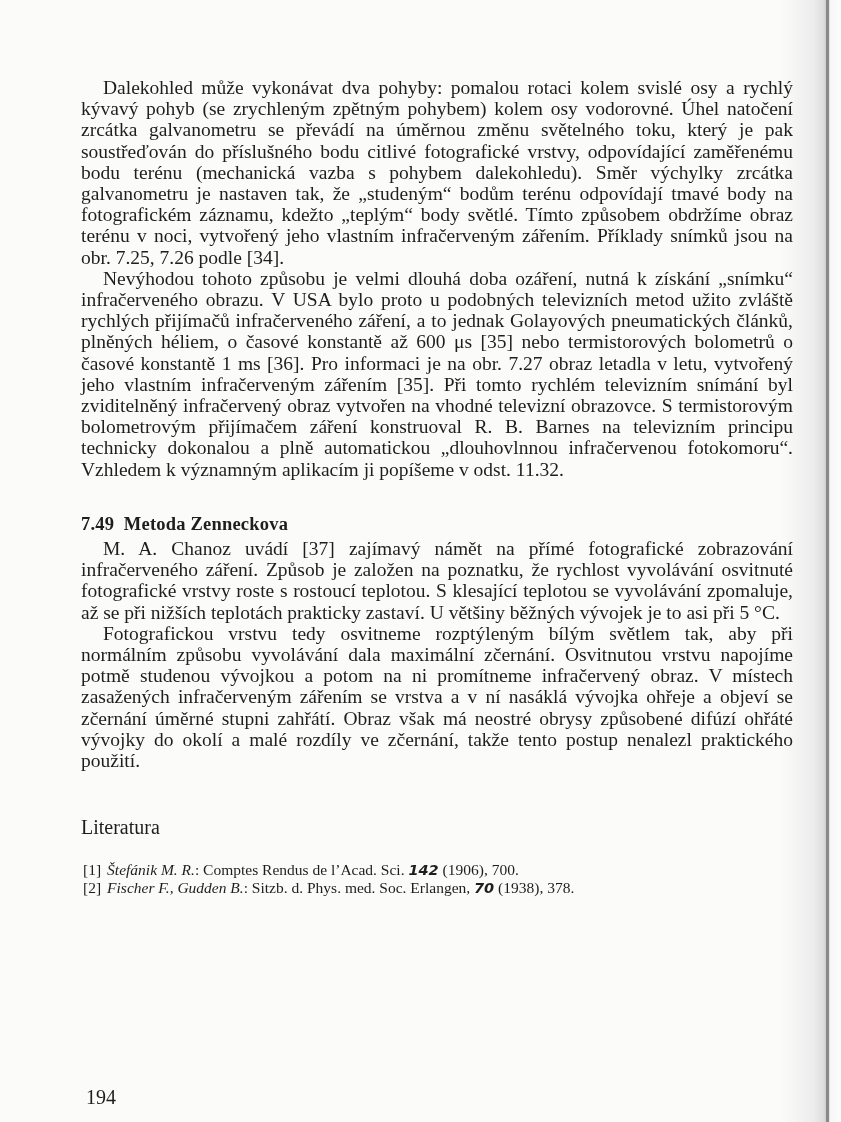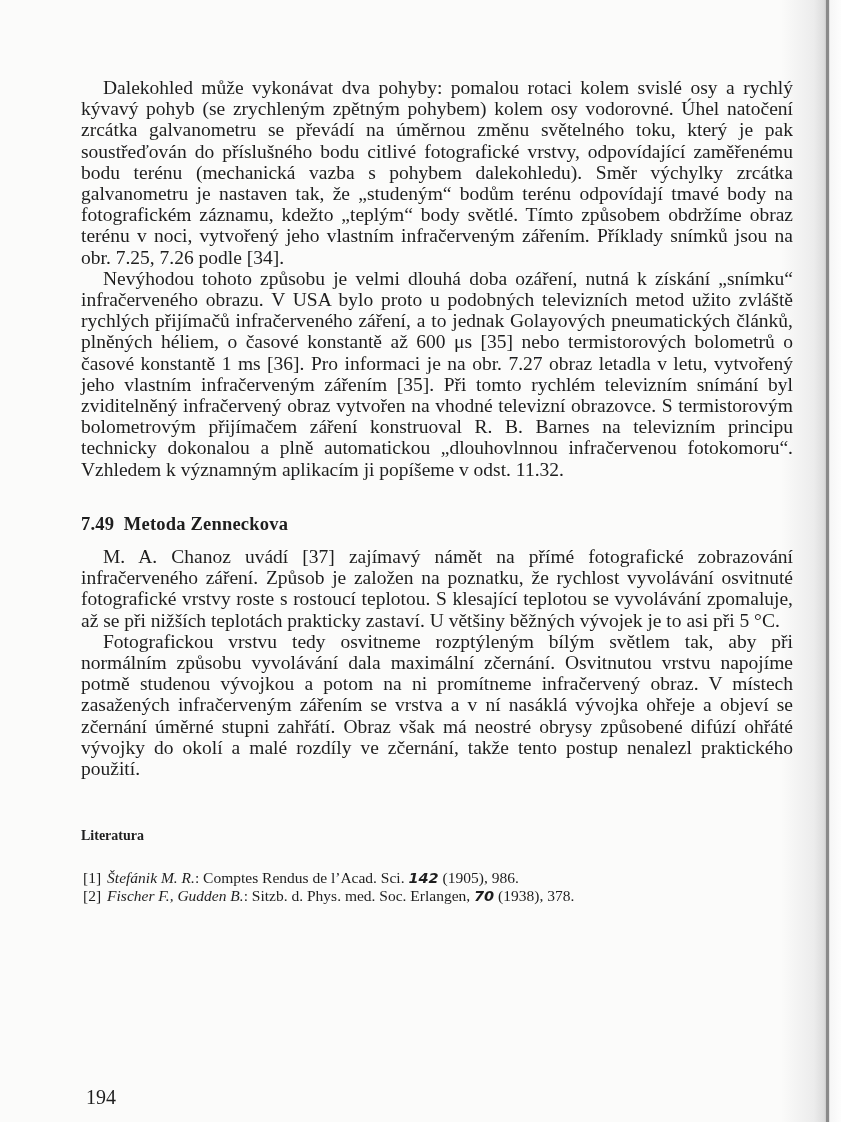--- a/index.html
+++ b/index.html
@@ -22,23 +22,23 @@
       font-family: "Liberation Serif", serif;
       font-size: 19.5px; line-height: 21.2px;
       text-align: justify;
     }
     .para { margin: 0; text-indent: 22px; }
     .para.first { text-indent: 22px; }
     .section-heading {
       margin: 34px 0 0 0; font-weight: bold; font-size: 18.5px;
       letter-spacing: 0.2px;
     }
-    .section-body { margin-top: 11px; }
+    .section-body { margin-top: 3px; }
     .lit-heading {
-      margin: 46px 0 0 0; font-weight: bold; font-size: 14px;
+      margin: 46px 0 0 0; font-weight: normal; font-size: 20px;
     }
     .refs { margin-top: 22px; font-size: 15.5px; line-height: 18.3px; text-align: left; padding-left: 2px; }
     .ref { white-space: nowrap; }
     .ref .num { margin-right: 6px; }
     .ref .authors { font-style: italic; }
     .ref .vol { font-family: "DejaVu Sans", sans-serif; font-weight: bold; font-size: 14.5px; font-style: italic; }
     .page-number {
       position: absolute; left: 86px; top: 1086px;
       font-family: "Liberation Serif", serif; font-size: 20px;
     }
@@ -59,21 +59,21 @@
 
   <div class="section-body">
     <p class="para">M. A. Chanoz uvádí [37] zajímavý námět na přímé fotografické zobrazování infračerveného záření. Způsob je založen na poznatku, že rychlost vyvolávání osvitnuté fotografické vrstvy roste s rostoucí teplotou. S klesající teplotou se vyvolávání zpomaluje, až se při nižších teplotách prakticky zastaví. U většiny běžných vývojek je to asi při 5 °C.</p>
     <p class="para">Fotografickou vrstvu tedy osvitneme rozptýleným bílým světlem tak, aby při normálním způsobu vyvolávání dala maximální zčernání. Osvitnutou vrstvu napojíme potmě studenou vývojkou a potom na ni promítneme infračervený obraz. V místech zasažených infračerveným zářením se vrstva a v ní nasáklá vývojka ohřeje a objeví se zčernání úměrné stupni zahřátí. Obraz však má neostré obrysy způsobené difúzí ohřáté vývojky do okolí a malé rozdíly ve zčernání, takže tento postup nenalezl praktického použití.</p>
   </div>
 
   <h3 class="lit-heading">Literatura</h3>
 
   <div class="refs">
     <div class="ref">
-      <span class="num">[1]</span><span class="authors">Štefánik M. R.</span><span>: Comptes Rendus de l’Acad. Sci. </span><span class="vol">142</span><span> (1905), 986.</span>
+      <span class="num">[1]</span><span class="authors">Štefánik M. R.</span><span>: Comptes Rendus de l’Acad. Sci. </span><span class="vol">142</span><span> (1906), 700.</span>
     </div>
     <div class="ref">
       <span class="num">[2]</span><span class="authors">Fischer F., Gudden B.</span><span>: Sitzb. d. Phys. med. Soc. Erlangen, </span><span class="vol">70</span><span> (1938), 378.</span>
     </div>
   </div>
 </div>
 
 <div class="page-number">194</div>
 
 </body></html>

